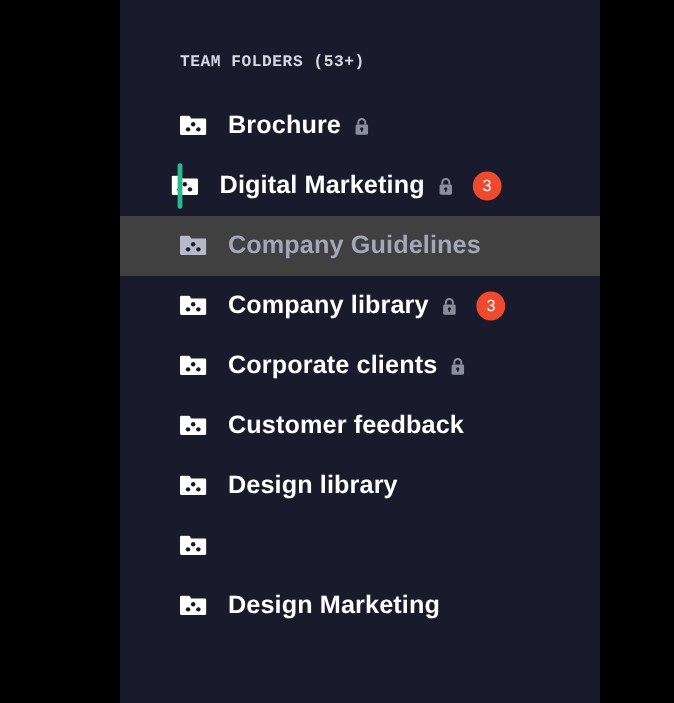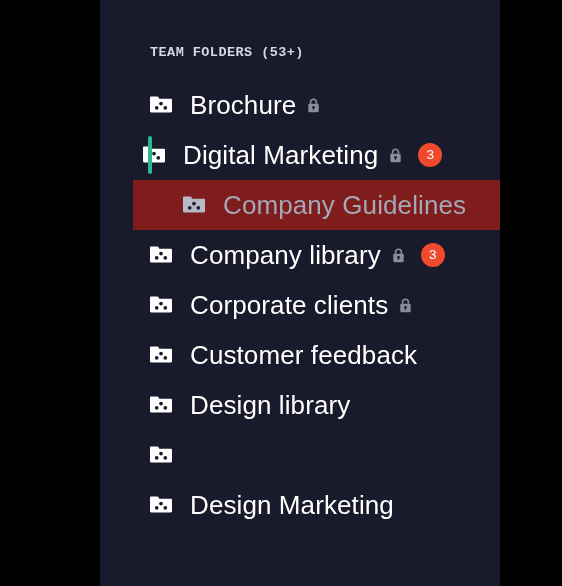--- a/index.html
+++ b/index.html
@@ -62,22 +62,21 @@
     position: relative;
     display: flex;
     align-items: center;
     height: 50px;
     padding-left: 50px;
     cursor: pointer;
   }
 
   
   .folder-row.is-hovered {
-    background: #7f1d1d;
-    margin-left: 33px;
+    background: #404040;
   }
 
   
   .folder-row.is-selected {
     padding-left: 43px;
   }
   .folder-row.is-selected::before {
     content: "";
     position: absolute;
     left: 48px;
@@ -99,22 +98,22 @@
 
   .folder-row .icon-body { fill: #FFFFFF; }
   .folder-row .icon-dot  { fill: #16172A; }
 
   .folder-row.is-muted .icon-body { fill: #B6B9C7; }
   .folder-row.is-muted .icon-dot  { fill: #1B1C2D; }
 
   
   .folder-label {
     margin-left: 18px;
-    font-size: 26px;
-    font-weight: 400;
+    font-size: 21px;
+    font-weight: 700;
     color: #FFFFFF;
     letter-spacing: 0.1px;
     white-space: nowrap;
   }
   .folder-row.is-muted .folder-label { color: #A3A7B8; }
 
   
   .lock-icon {
     flex: 0 0 auto;
     margin-left: 11px;

